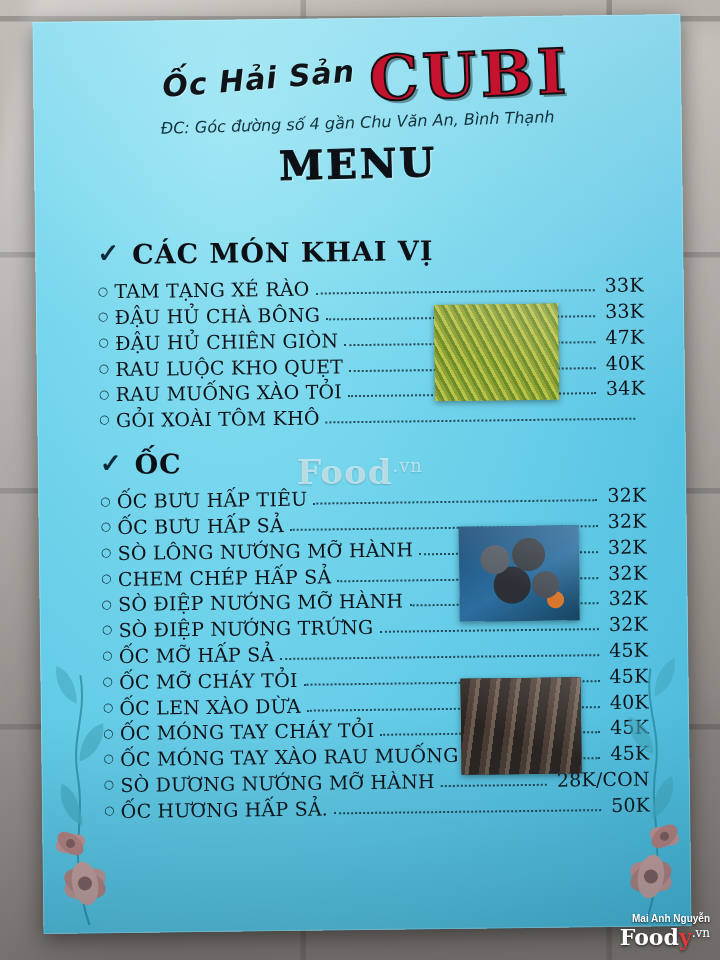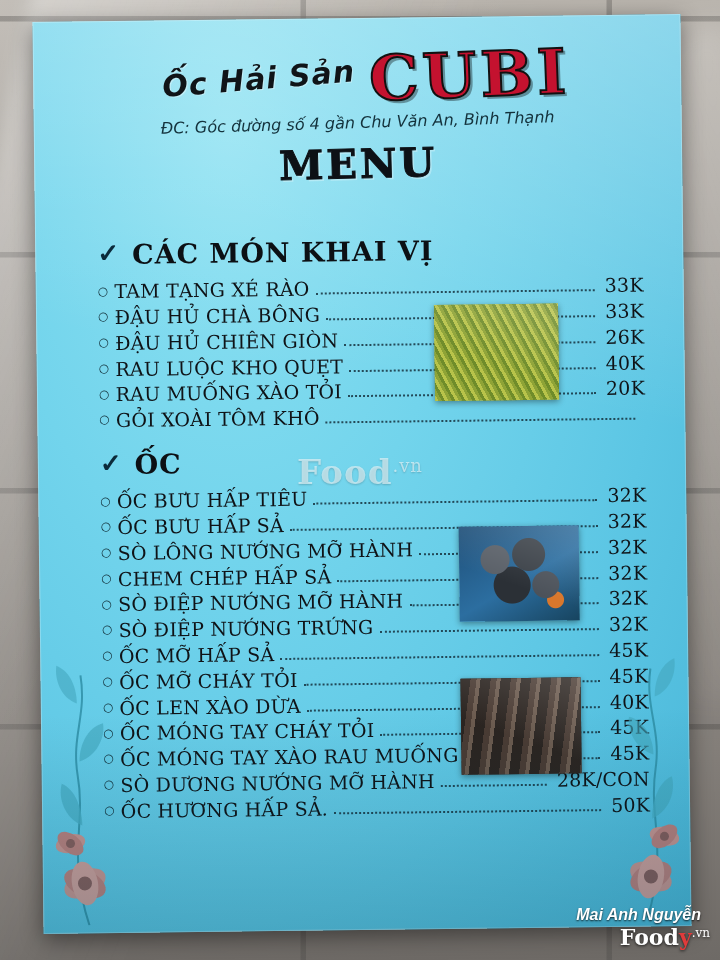--- a/index.html
+++ b/index.html
@@ -249,29 +249,28 @@
     text-shadow: 0 1px 2px rgba(0,0,0,.18);
     white-space: nowrap;
   }
   .wm-center .vn {
     font-size: 18px;
     font-weight: normal;
     vertical-align: super;
   }
   .credit {
     position: absolute;
-    right: 19px;
+    right: 10px;
     bottom: 36px;
     color: #ffffff;
     font-family: "Liberation Sans", sans-serif;
-    font-size: 16px;
+    font-size: 10px;
     font-weight: bold;
     text-shadow: 0 1px 2px rgba(0,0,0,.8);
     white-space: nowrap;
-    font-style: italic;
   }
   .wm-corner {
     position: absolute;
     right: 10px;
     bottom: 10px;
     font-family: "DejaVu Serif", serif;
     font-size: 22px;
     font-weight: bold;
     color: #ffffff;
     text-shadow: 0 1px 3px rgba(0,0,0,.75);
@@ -316,33 +315,33 @@
         <li>
           <span class="bullet">○</span>
           <span class="iname">ĐẬU HỦ CHÀ BÔNG</span>
           <span class="dots"></span>
           <span class="price">33K</span>
         </li>
         <li>
           <span class="bullet">○</span>
           <span class="iname">ĐẬU HỦ CHIÊN GIÒN</span>
           <span class="dots"></span>
-          <span class="price">26K</span>
+          <span class="price">47K</span>
         </li>
         <li>
           <span class="bullet">○</span>
           <span class="iname">RAU LUỘC KHO QUẸT</span>
           <span class="dots"></span>
           <span class="price">40K</span>
         </li>
         <li>
           <span class="bullet">○</span>
           <span class="iname">RAU MUỐNG XÀO TỎI</span>
           <span class="dots"></span>
-          <span class="price">20K</span>
+          <span class="price">34K</span>
         </li>
         <li class="no-price">
           <span class="bullet">○</span>
           <span class="iname">GỎI XOÀI TÔM KHÔ</span>
           <span class="dots"></span>
           <span class="price"></span>
         </li>
       </ul>
     </div>
 

